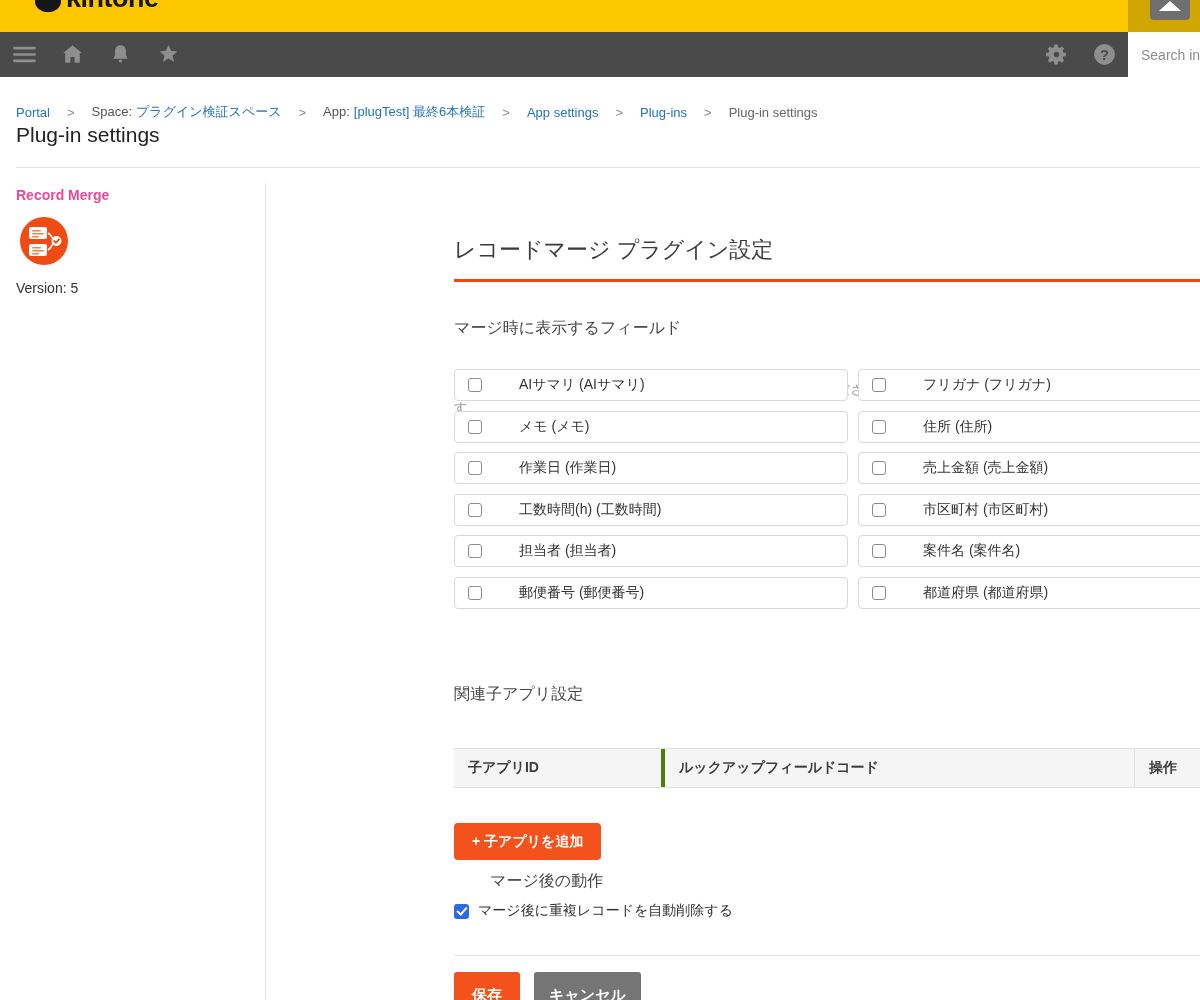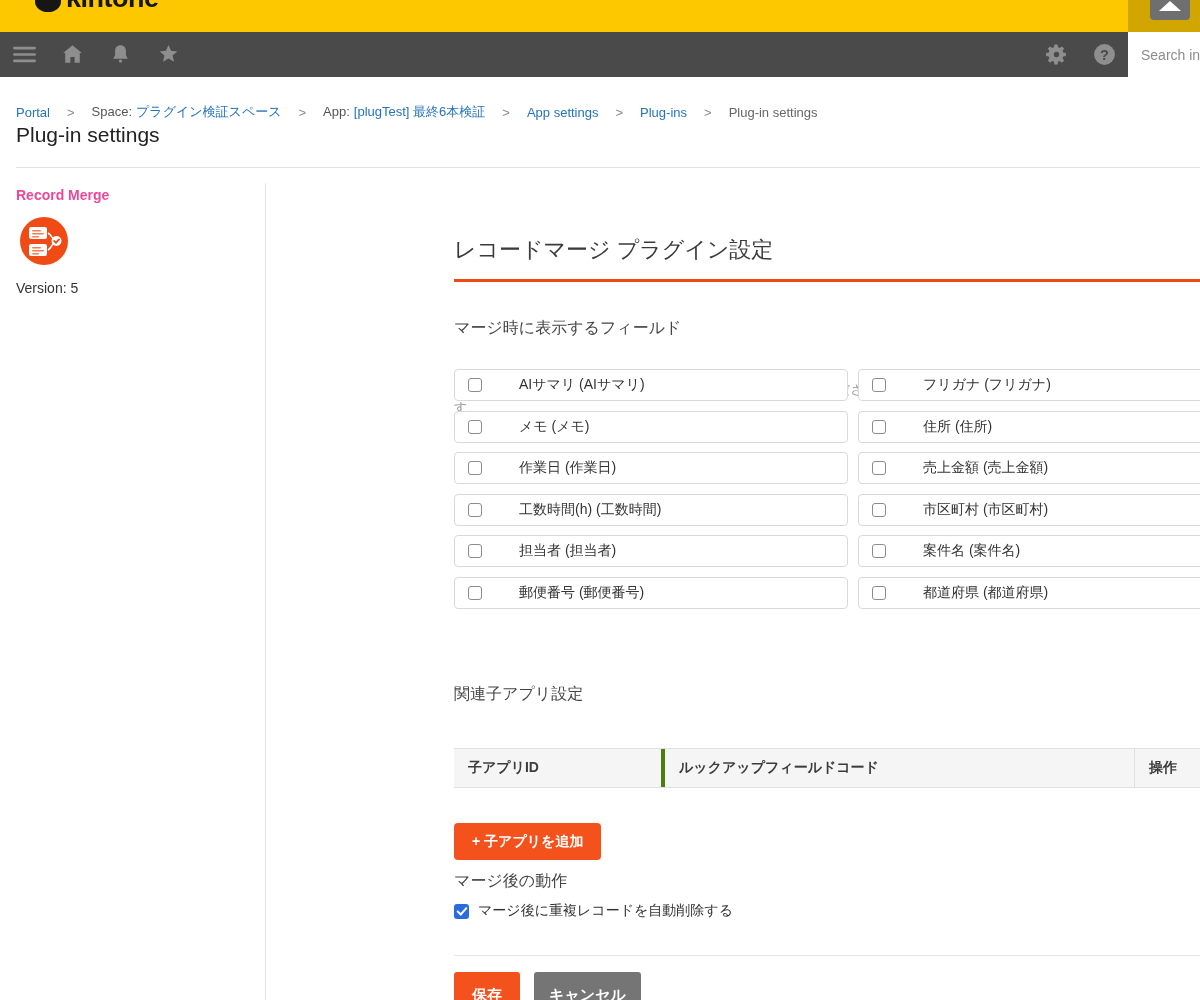--- a/index.html
+++ b/index.html
@@ -223,21 +223,21 @@
   <div class="section-heading" style="top:684px;">関連子アプリ設定</div>
 
   <div class="apps-table">
     <div class="th th-id">子アプリID</div>
     <div class="th th-code">ルックアップフィールドコード</div>
     <div class="th th-op">操作</div>
   </div>
 
   <button class="add-btn">+ 子アプリを追加</button>
 
-  <div class="section-heading" style="top:871px;">マージ後の動作</div>
+  <div class="section-heading" style="top:871px;margin-left:36px;">マージ後の動作</div>
   <div class="postmerge-row">
     <span class="checkbox-checked"></span>
     <span class="field-label">マージ後に重複レコードを自動削除する</span>
   </div>
 
   <div class="bottom-divider"></div>
   <button class="save-btn">保存</button>
   <button class="cancel-btn">キャンセル</button>
 
 </div>

